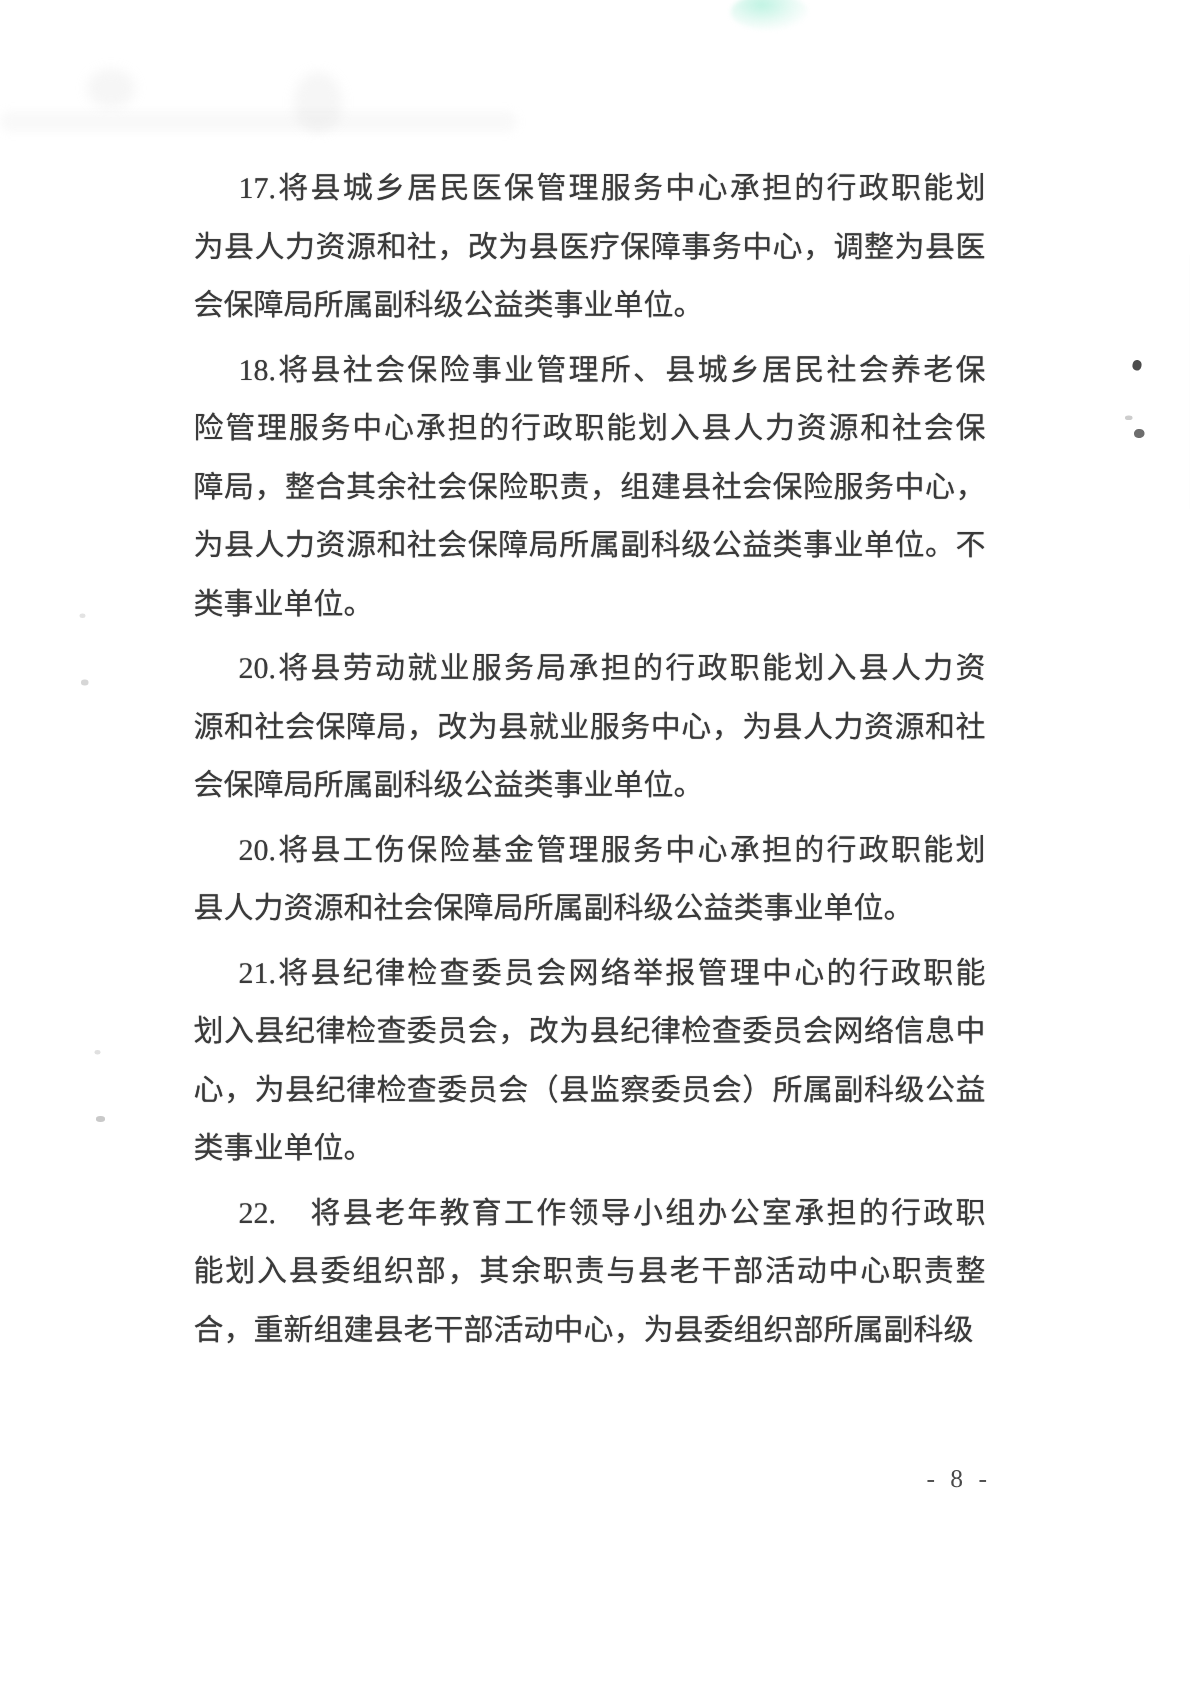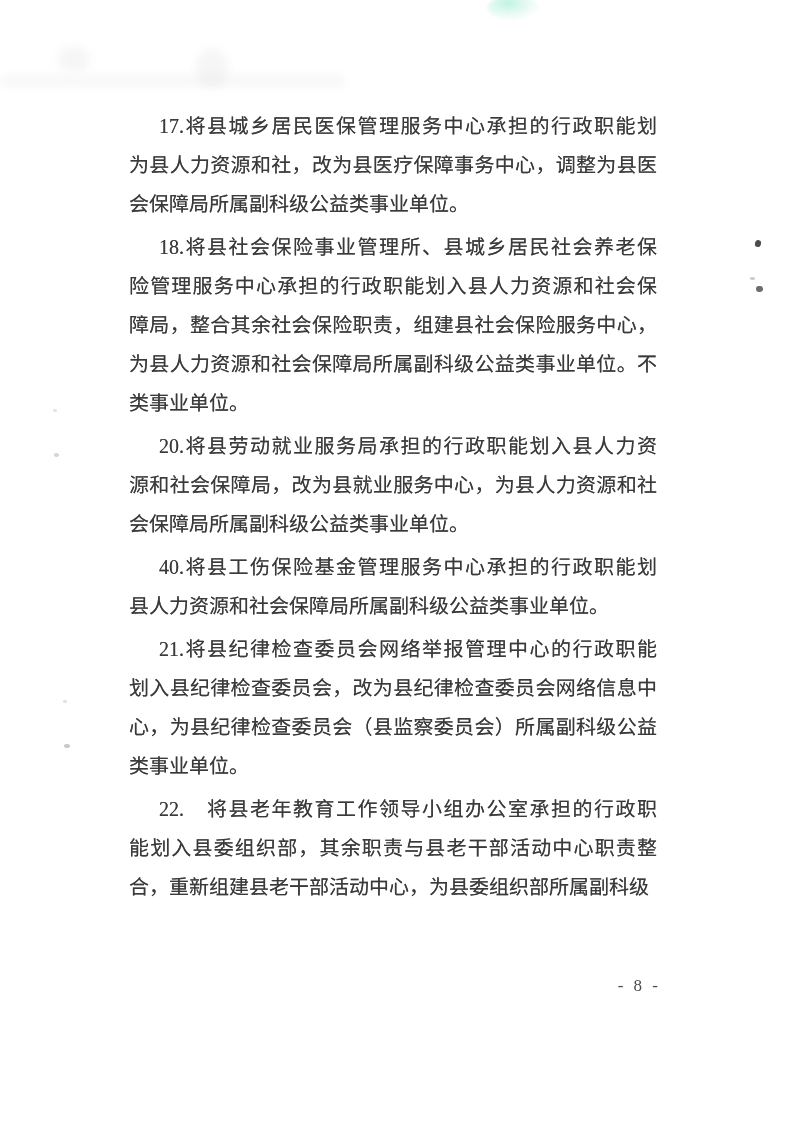--- a/index.html
+++ b/index.html
@@ -98,21 +98,21 @@
       <div class="line lastline">类事业单位。</div>
     </div>
 
     <div class="para">
       <div class="line first">20.将县劳动就业服务局承担的行政职能划入县人力资</div>
       <div class="line">源和社会保障局，改为县就业服务中心，为县人力资源和社</div>
       <div class="line lastline">会保障局所属副科级公益类事业单位。</div>
     </div>
 
     <div class="para">
-      <div class="line first">40.将县工伤保险基金管理服务中心承担的行政职能划</div>
+      <div class="line first">20.将县工伤保险基金管理服务中心承担的行政职能划</div>
       <div class="line lastline">县人力资源和社会保障局所属副科级公益类事业单位。</div>
     </div>
 
     <div class="para">
       <div class="line first">21.将县纪律检查委员会网络举报管理中心的行政职能</div>
       <div class="line">划入县纪律检查委员会，改为县纪律检查委员会网络信息中</div>
       <div class="line">心，为县纪律检查委员会（县监察委员会）所属副科级公益</div>
       <div class="line lastline">类事业单位。</div>
     </div>
 

